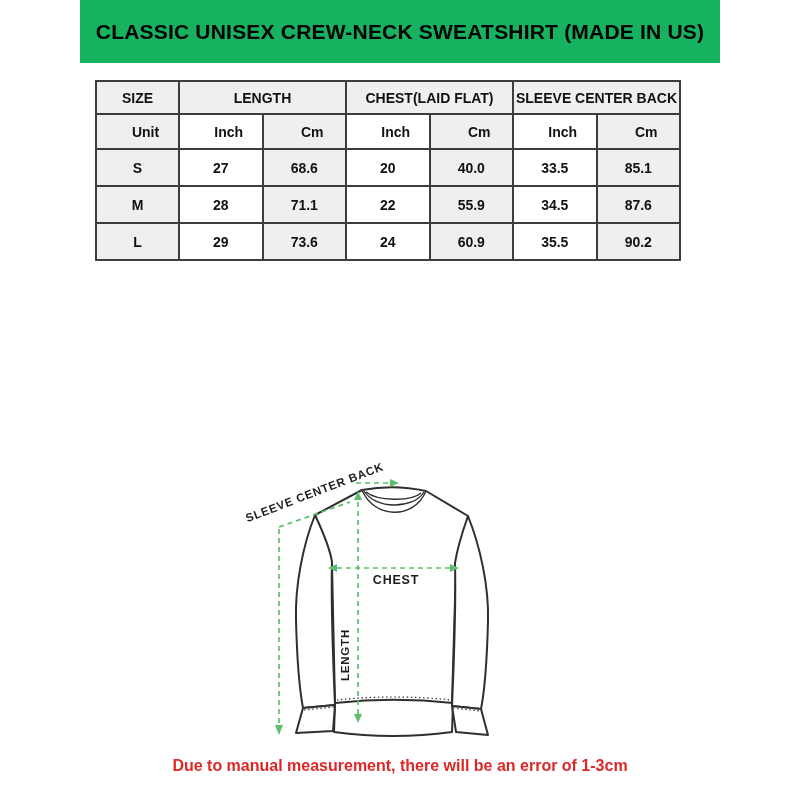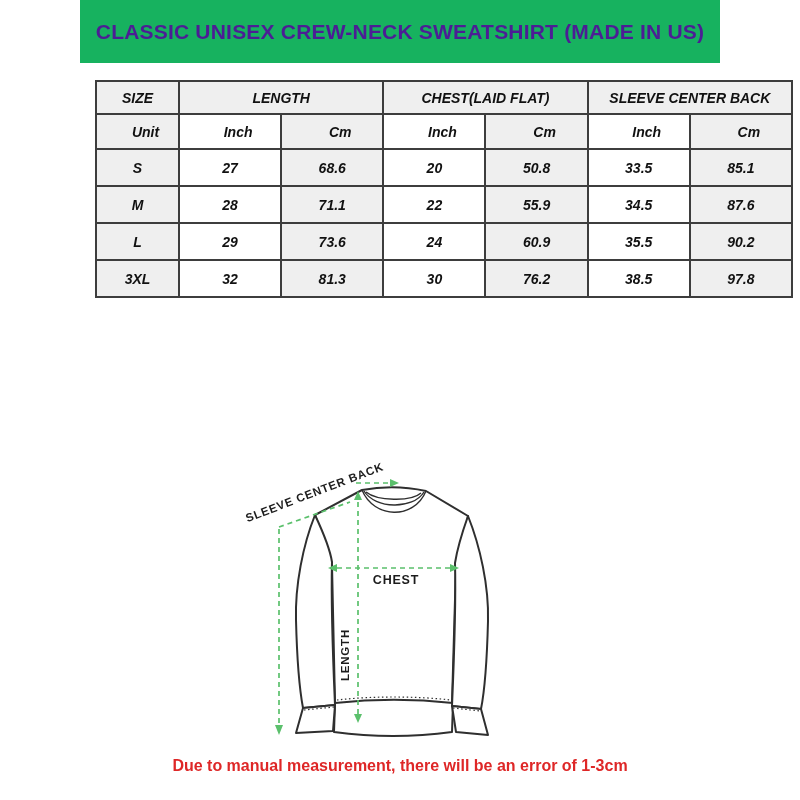--- a/index.html
+++ b/index.html
@@ -6,24 +6,24 @@
     --green:#17B25F; --shade:#EFEFEF; --border:#3D3D3D;
     --red:#DE2727; --arrow:#5BC06C; --ink:#111111; --outline:#2F2F2F;
   }
   *{margin:0;padding:0;box-sizing:border-box;}
   html,body{width:800px;height:800px;background:#ffffff;
     font-family:"Liberation Sans",sans-serif;color:var(--ink);}
   .page{position:relative;width:800px;height:800px;background:#fff;overflow:hidden;}
 
   .title-bar{position:absolute;left:80px;top:0;width:640px;height:63px;
     background:var(--green);display:flex;align-items:center;justify-content:center;}
-  .title-bar span{color:#4c1d95;font-weight:bold;font-size:21px;letter-spacing:.2px;white-space:nowrap;}
+  .title-bar span{color:#000000;font-weight:bold;font-size:21px;letter-spacing:.2px;white-space:nowrap;}
 
-  table.size-chart{position:absolute;left:95px;top:80px;width:698px;
-    border-collapse:collapse;table-layout:fixed;border:2px solid var(--border);font-style:italic;}
+  table.size-chart{position:absolute;left:95px;top:80px;width:586px;
+    border-collapse:collapse;table-layout:fixed;border:2px solid var(--border);}
   table.size-chart th,table.size-chart td{
     border:2px solid var(--border);text-align:center;vertical-align:middle;
     font-weight:bold;font-size:14px;color:var(--ink);background:#fff;padding:0;}
   table.size-chart .shade{background:var(--shade);}
   tr.group-row th{height:33px;}
   tr.unit-row th{height:35px;padding-left:16px;}
   tr.data-row td{height:37px;}
   col.size-col{width:83px;}
 
   .diagram{position:absolute;left:240px;top:452px;width:330px;height:305px;}
@@ -73,50 +73,41 @@
           <th>Inch</th>
           <th class="shade">Cm</th>
         </tr>
       </thead>
     <tbody>
         <tr class="data-row">
           <td class="shade">S</td>
           <td>27</td>
           <td class="shade">68.6</td>
           <td>20</td>
-          <td class="shade">50.8</td>
+          <td class="shade">40.0</td>
           <td>33.5</td>
           <td class="shade">85.1</td>
         </tr>
         <tr class="data-row">
           <td class="shade">M</td>
           <td>28</td>
           <td class="shade">71.1</td>
           <td>22</td>
           <td class="shade">55.9</td>
           <td>34.5</td>
           <td class="shade">87.6</td>
         </tr>
         <tr class="data-row">
           <td class="shade">L</td>
           <td>29</td>
           <td class="shade">73.6</td>
           <td>24</td>
           <td class="shade">60.9</td>
           <td>35.5</td>
           <td class="shade">90.2</td>
-        </tr>
-        <tr class="data-row">
-          <td class="shade">3XL</td>
-          <td>32</td>
-          <td class="shade">81.3</td>
-          <td>30</td>
-          <td class="shade">76.2</td>
-          <td>38.5</td>
-          <td class="shade">97.8</td>
         </tr>
       </tbody>
   </table>
 
   <svg class="diagram" viewBox="240 452 330 305">
 
     <path class="cloth" d="M315,515 L362,490 Q394,484 426,491 L468,516
          C465,540 458,554 456,565 L452,703 L335,703 L332,565
          C330,554 322,534 315,515 Z"></path>
 

